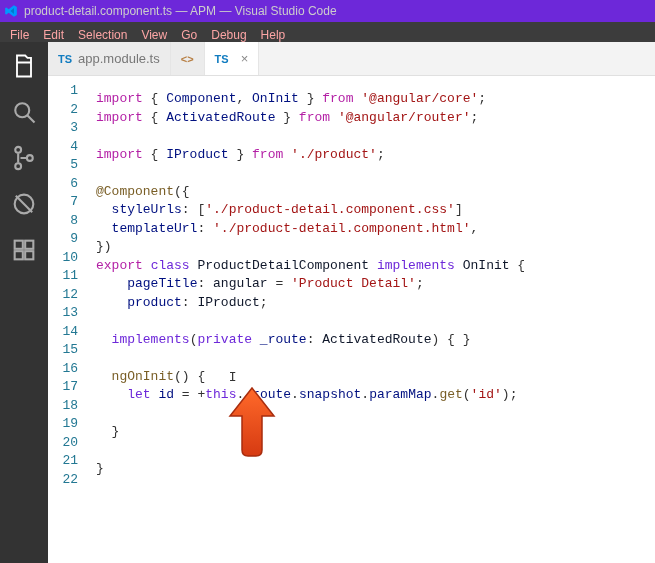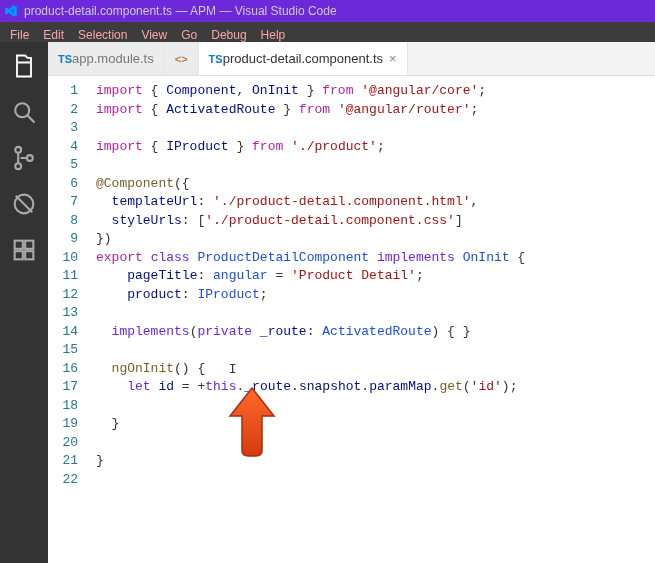--- a/index.html
+++ b/index.html
@@ -65,20 +65,21 @@
     height: 34px;
     background: #f3f3f3;
     display: flex;
     align-items: stretch;
     border-bottom: 1px solid #e0e0e0;
   }
   .tab {
     display: flex;
     align-items: center;
     padding: 15px 10px;
+    gap: 6px;
     color: #777;
     font-size: 13px;
     border-right: 1px solid #e5e5e5;
     background: #ececec;
   }
   .tab.active {
     background: #ffffff;
     color: #333;
   }
   .tab .lang-icon { font-size: 11px; font-weight: bold; }
@@ -98,25 +99,25 @@
     overflow: hidden;
   }
   .gutter {
     width: 48px;
     text-align: right;
     color: #237893;
     padding-right: 18px;
     user-select: none;
   }
   .gutter div, .lines div { height: 18.5px; white-space: pre; }
-  .lines { flex:1; }
+  .lines { flex:1;margin-top:8px; }
   .kw { color: #6d28d9; }
   .ctl { color: #b31fa5; }
   .str { color: #a31515; }
-  .type { color: #1d4ed8; }
+  .type { color: #0f172a; }
   .fn { color: #795e26; }
   .ident { color: #001080; }
   .arrow {
     position: absolute;
     left: 180px;
     top: 310px;
     width: 48px;
     height: 74px;
     pointer-events: none;
   }
@@ -192,21 +193,20 @@
     <div class="tab-bar">
       <div class="tab">
         <span class="lang-icon lang-ts">TS</span>
         <span>app.module.ts</span>
       </div>
       <div class="tab">
         <span class="lang-icon lang-html">&lt;&gt;</span>
       </div>
       <div class="tab active">
         <span class="lang-icon lang-ts">TS</span>
-        <span>product-detail.component.ts</span>
         <span class="close-x">×</span>
       </div>
     </div>
 
     <div class="code-area">
       <div class="gutter">
         <div>1</div>
           <div>2</div>
           <div>3</div>
         <div>4</div>
@@ -229,22 +229,22 @@
           <div>21</div>
         <div>22</div>
       </div>
       <div class="lines">
         <div><span class="ctl">import</span> { <span class="ident">Component</span>, <span class="ident">OnInit</span> } <span class="ctl">from</span> <span class="str">'@angular/core'</span>;</div>
         <div><span class="ctl">import</span> { <span class="ident">ActivatedRoute</span> } <span class="ctl">from</span> <span class="str">'@angular/router'</span>;</div>
         <div> </div>
         <div><span class="ctl">import</span> { <span class="ident">IProduct</span> } <span class="ctl">from</span> <span class="str">'./product'</span>;</div>
         <div> </div>
         <div><span class="fn">@Component</span>({</div>
+        <div>  <span class="ident">styleUrls</span>: [<span class="str">'./product-detail.component.css'</span>]</div>
         <div>  <span class="ident">templateUrl</span>: <span class="str">'./product-detail.component.html'</span>,</div>
-        <div>  <span class="ident">styleUrls</span>: [<span class="str">'./product-detail.component.css'</span>]</div>
         <div>})</div>
         <div><span class="ctl">export</span> <span class="kw">class</span> <span class="type">ProductDetailComponent</span> <span class="kw">implements</span> <span class="type">OnInit</span> {</div>
         <div>    <span class="ident">pageTitle</span>: <span class="type">angular</span> = <span class="str">'Product Detail'</span>;</div>
         <div>    <span class="ident">product</span>: <span class="type">IProduct</span>;</div>
         <div> </div>
         <div>  <span class="kw">implements</span>(<span class="kw">private</span> <span class="ident">_route</span>: <span class="type">ActivatedRoute</span>) { }</div>
         <div> </div>
         <div>  <span class="fn">ngOnInit</span>() {   <span class="cursor-caret">I</span></div>
         <div>    <span class="kw">let</span> <span class="ident">id</span> = +<span class="kw">this</span>.<span class="ident">_route</span>.<span class="ident">snapshot</span>.<span class="ident">paramMap</span>.<span class="fn">get</span>(<span class="str">'id'</span>);</div>
         <div>    </div>

